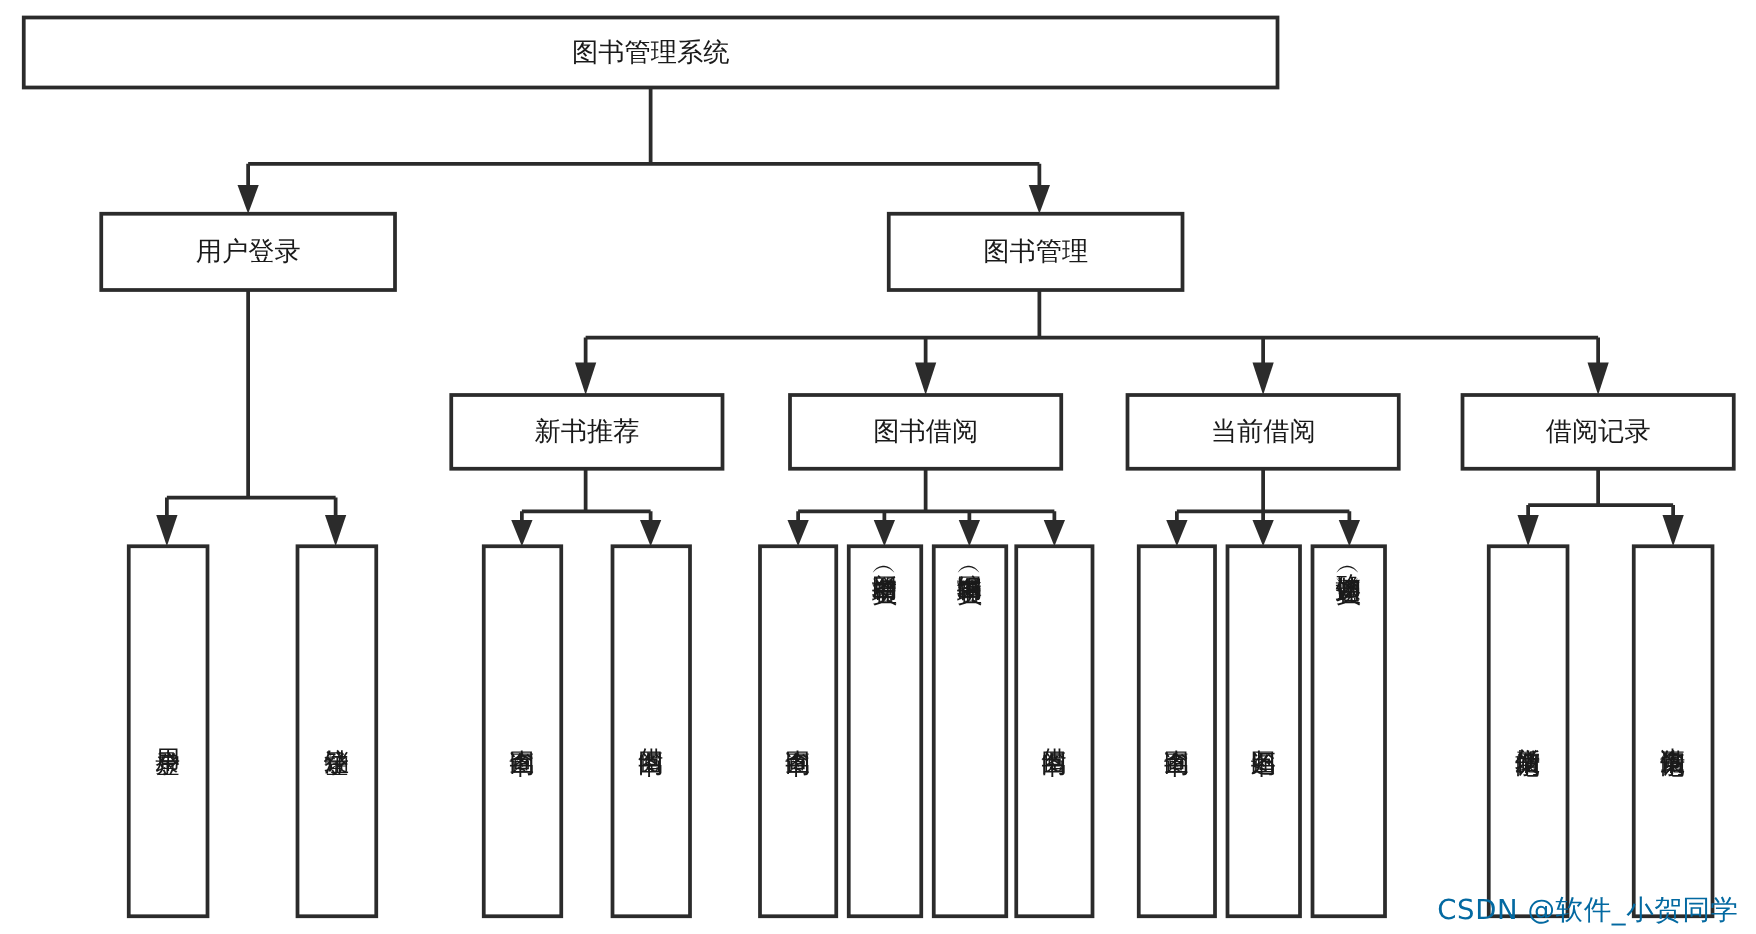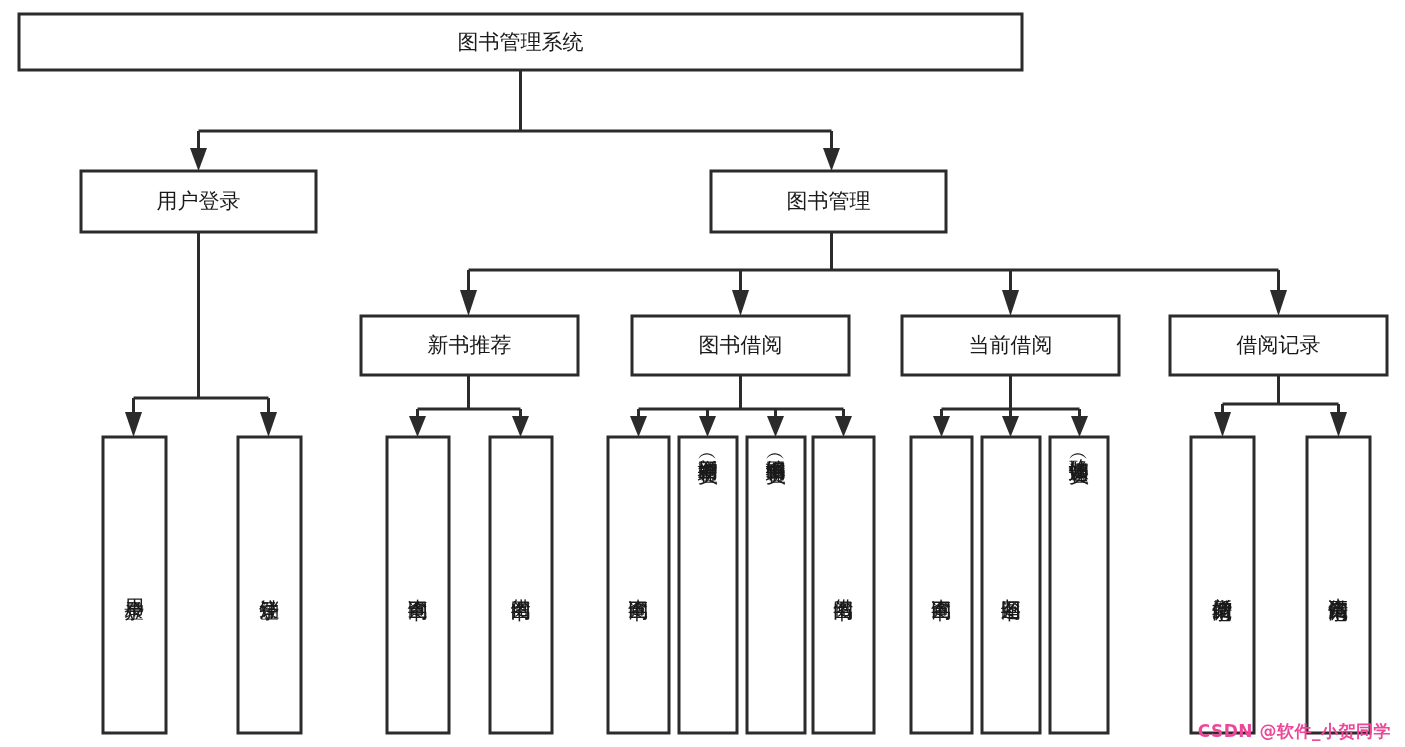--- a/index.html
+++ b/index.html
@@ -63,26 +63,25 @@
     line-height: 1.12;
     color: #1a1a1a;
     letter-spacing: 1px;
     white-space: nowrap;
   }
   .watermark {
     position: absolute;
     right: 14px;
     bottom: 4px;
     font-family: "DejaVu Sans", "Liberation Sans", sans-serif;
-    font-size: 17px;
-    color: #ec4899;
+    font-size: 22px;
+    color: #0369a1;
     letter-spacing: 0.5px;
     white-space: nowrap;
     pointer-events: none;
-    font-weight: bold;
   }
 </style>
 </head>
 <body>
 
 <div id="diagram-root">
 
   <svg id="tree-svg" viewBox="0 0 1405 747" xmlns="http://www.w3.org/2000/svg">
 
     <g>

